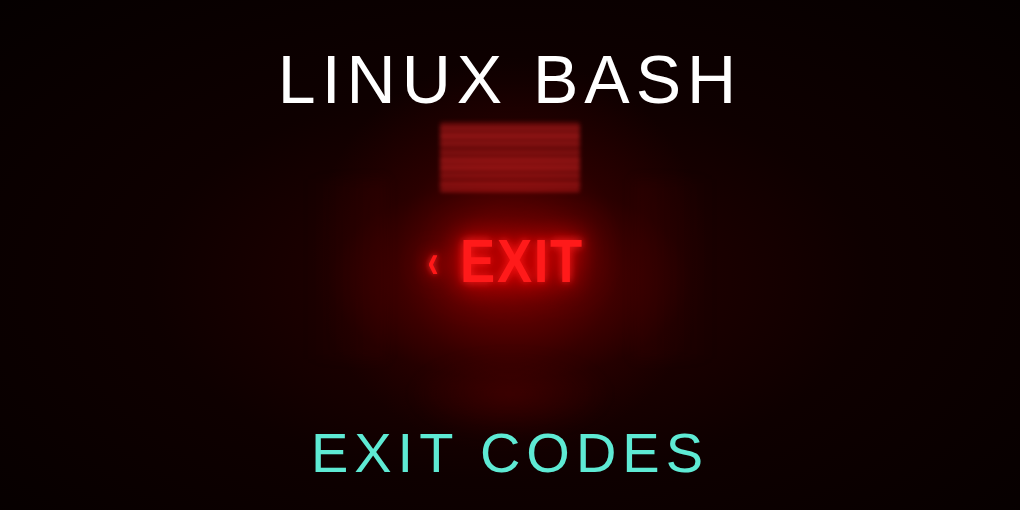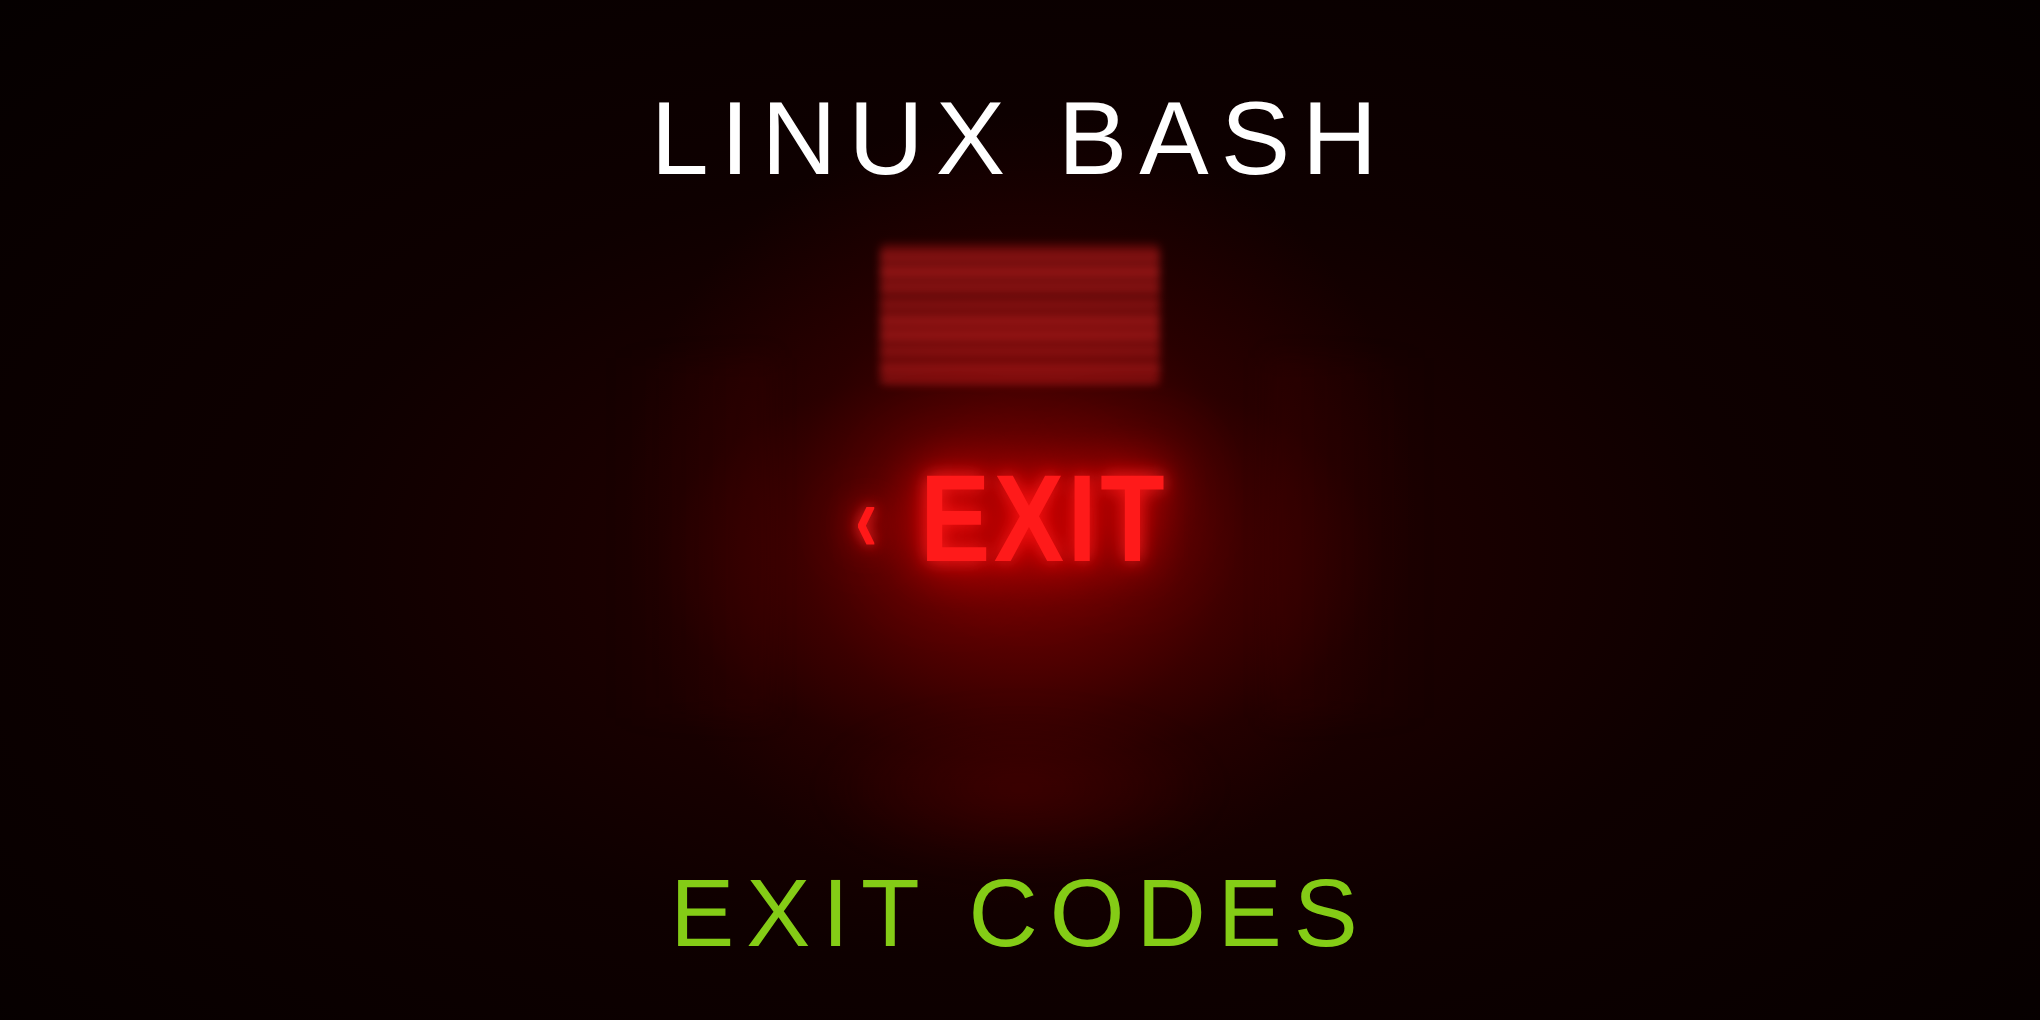--- a/index.html
+++ b/index.html
@@ -90,37 +90,37 @@
       font-family: 'Arial Black', Arial, sans-serif;
       font-stretch: condensed;
       transform: scaleX(0.85);
     }
     
     .title-top {
       position: absolute;
       left: 50%;
       top: 40px;
       transform: translateX(-50%);
-      font-size: 52px;
+      font-size: 68px;
       font-weight: 400;
       color: #ffffff;
       letter-spacing: 6px;
       white-space: nowrap;
       font-family: 'Agency FB', 'Arial Narrow', sans-serif;
       font-stretch: condensed;
     }
     
     .title-bottom {
       position: absolute;
       left: 50%;
       bottom: 25px;
       transform: translateX(-50%);
-      font-size: 48px;
+      font-size: 56px;
       font-weight: 400;
-      color: #84cc16;
+      color: #5eead4;
       letter-spacing: 6px;
       white-space: nowrap;
       font-family: 'Agency FB', 'Arial Narrow', sans-serif;
       font-stretch: condensed;
     }
     
     .floor-reflection {
       position: absolute;
       left: 50%;
       bottom: 15%;

